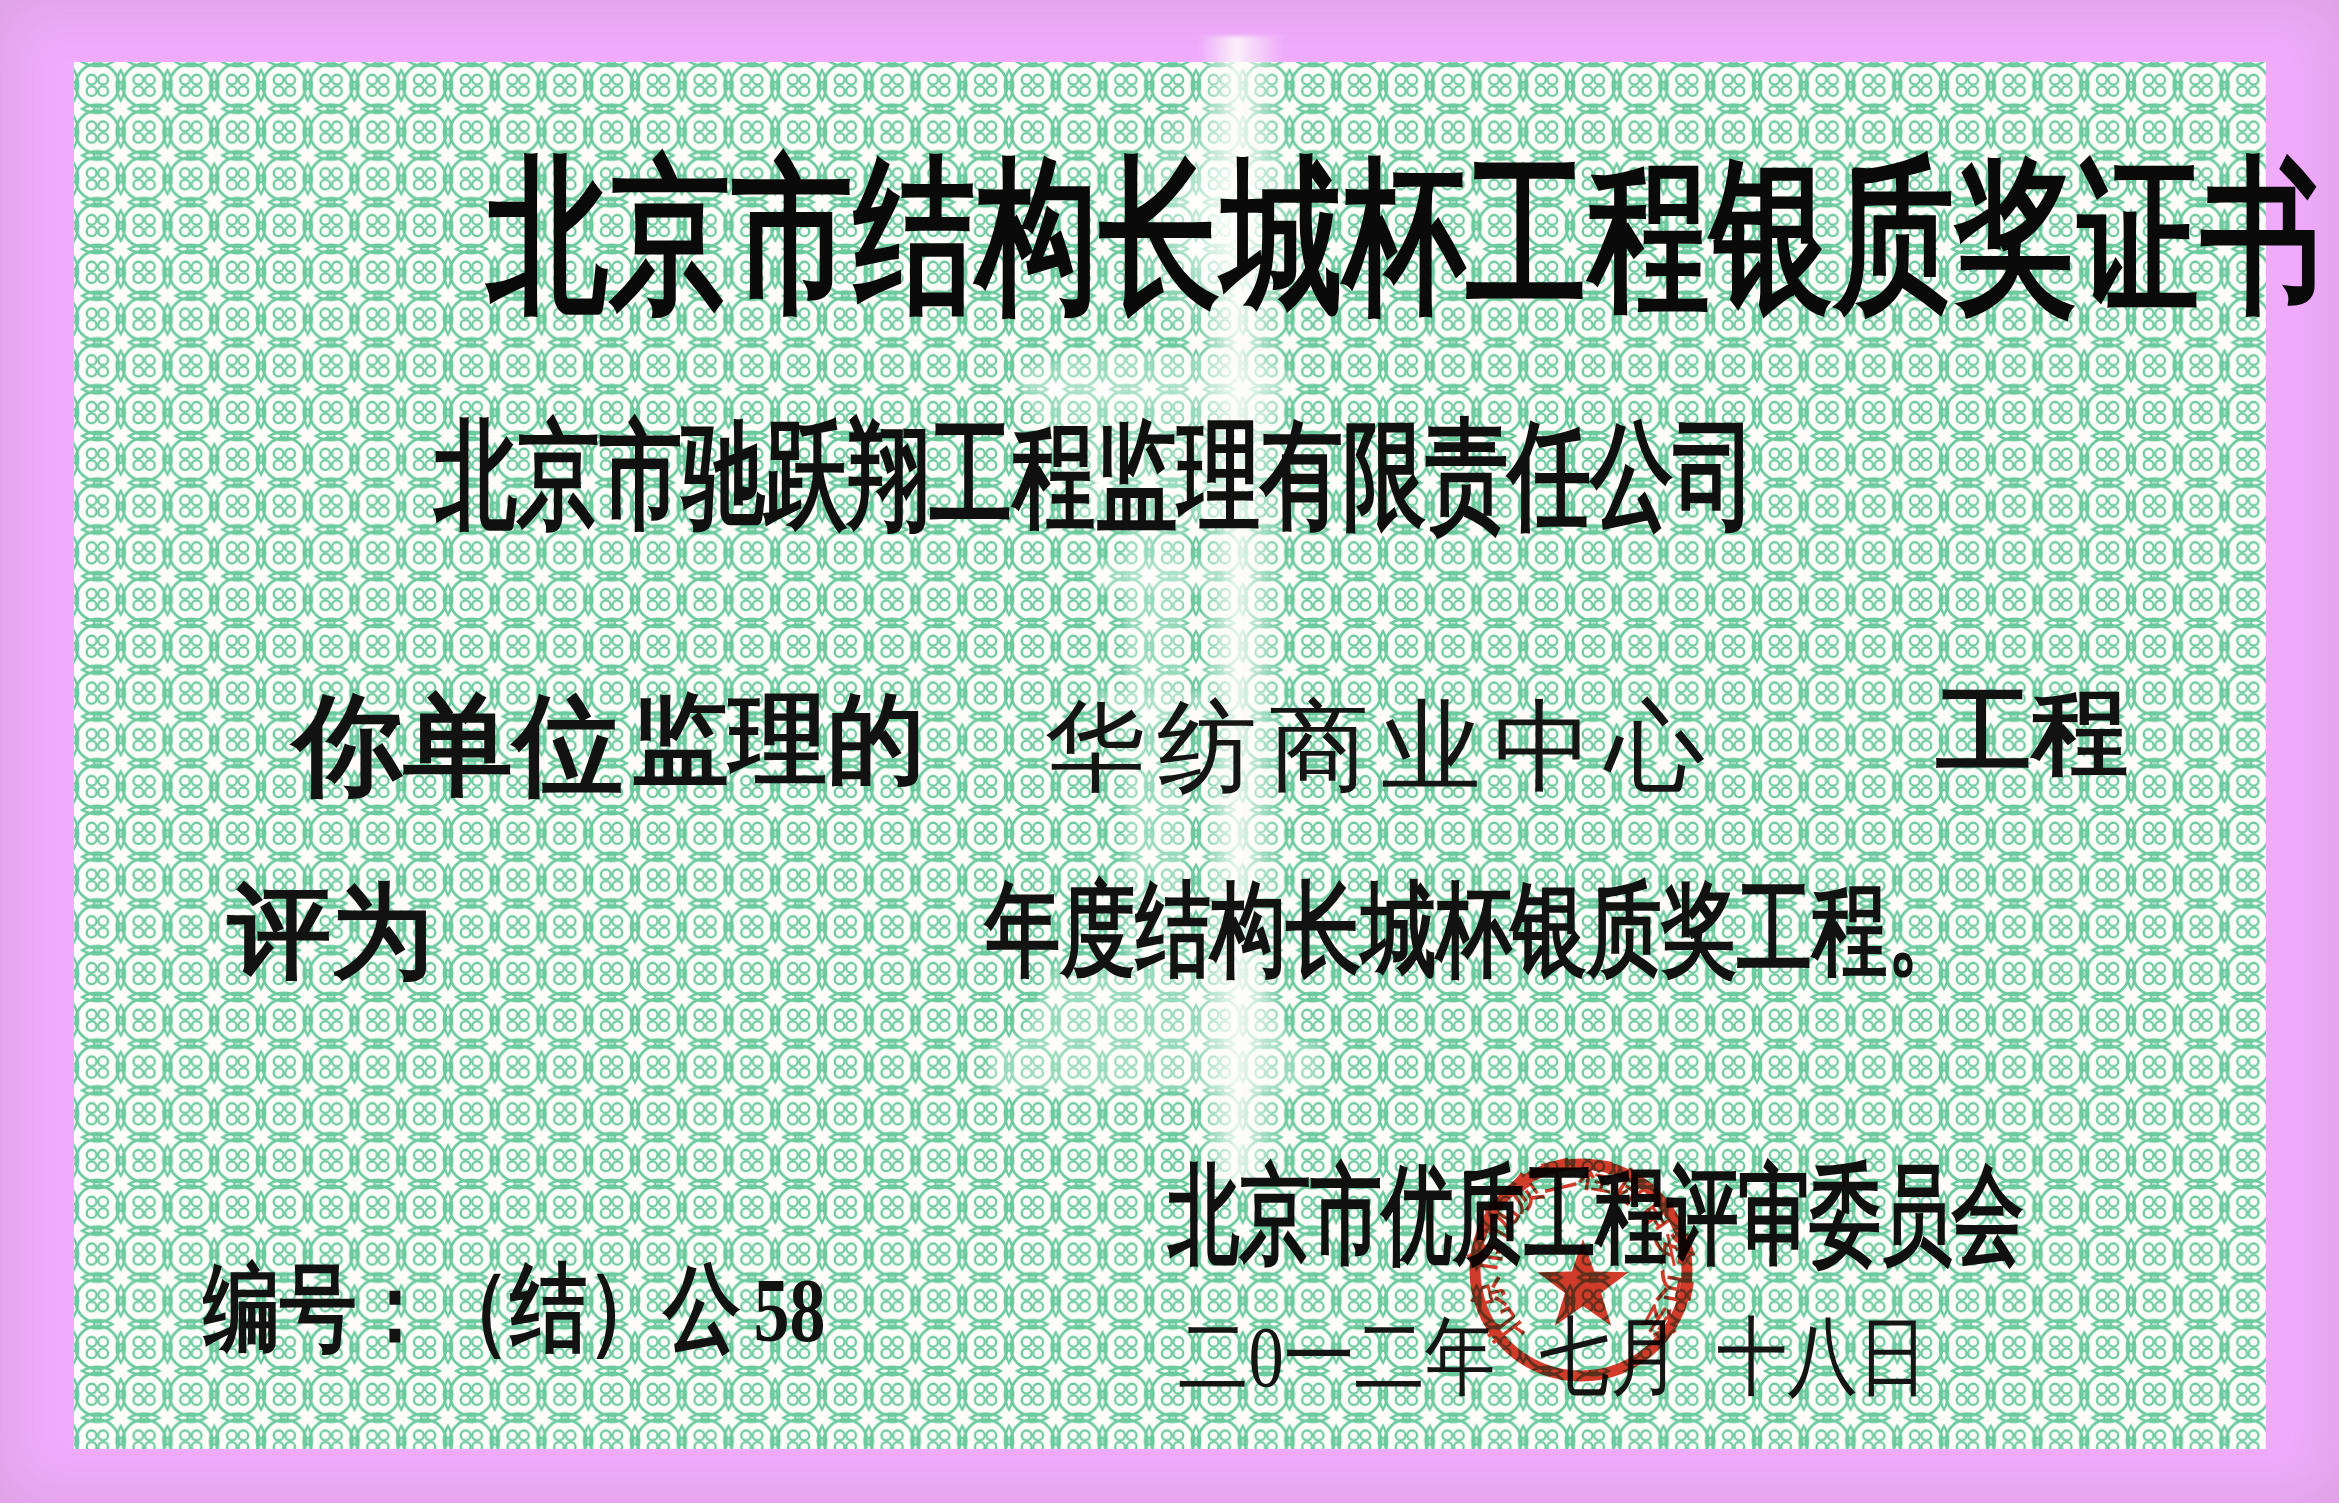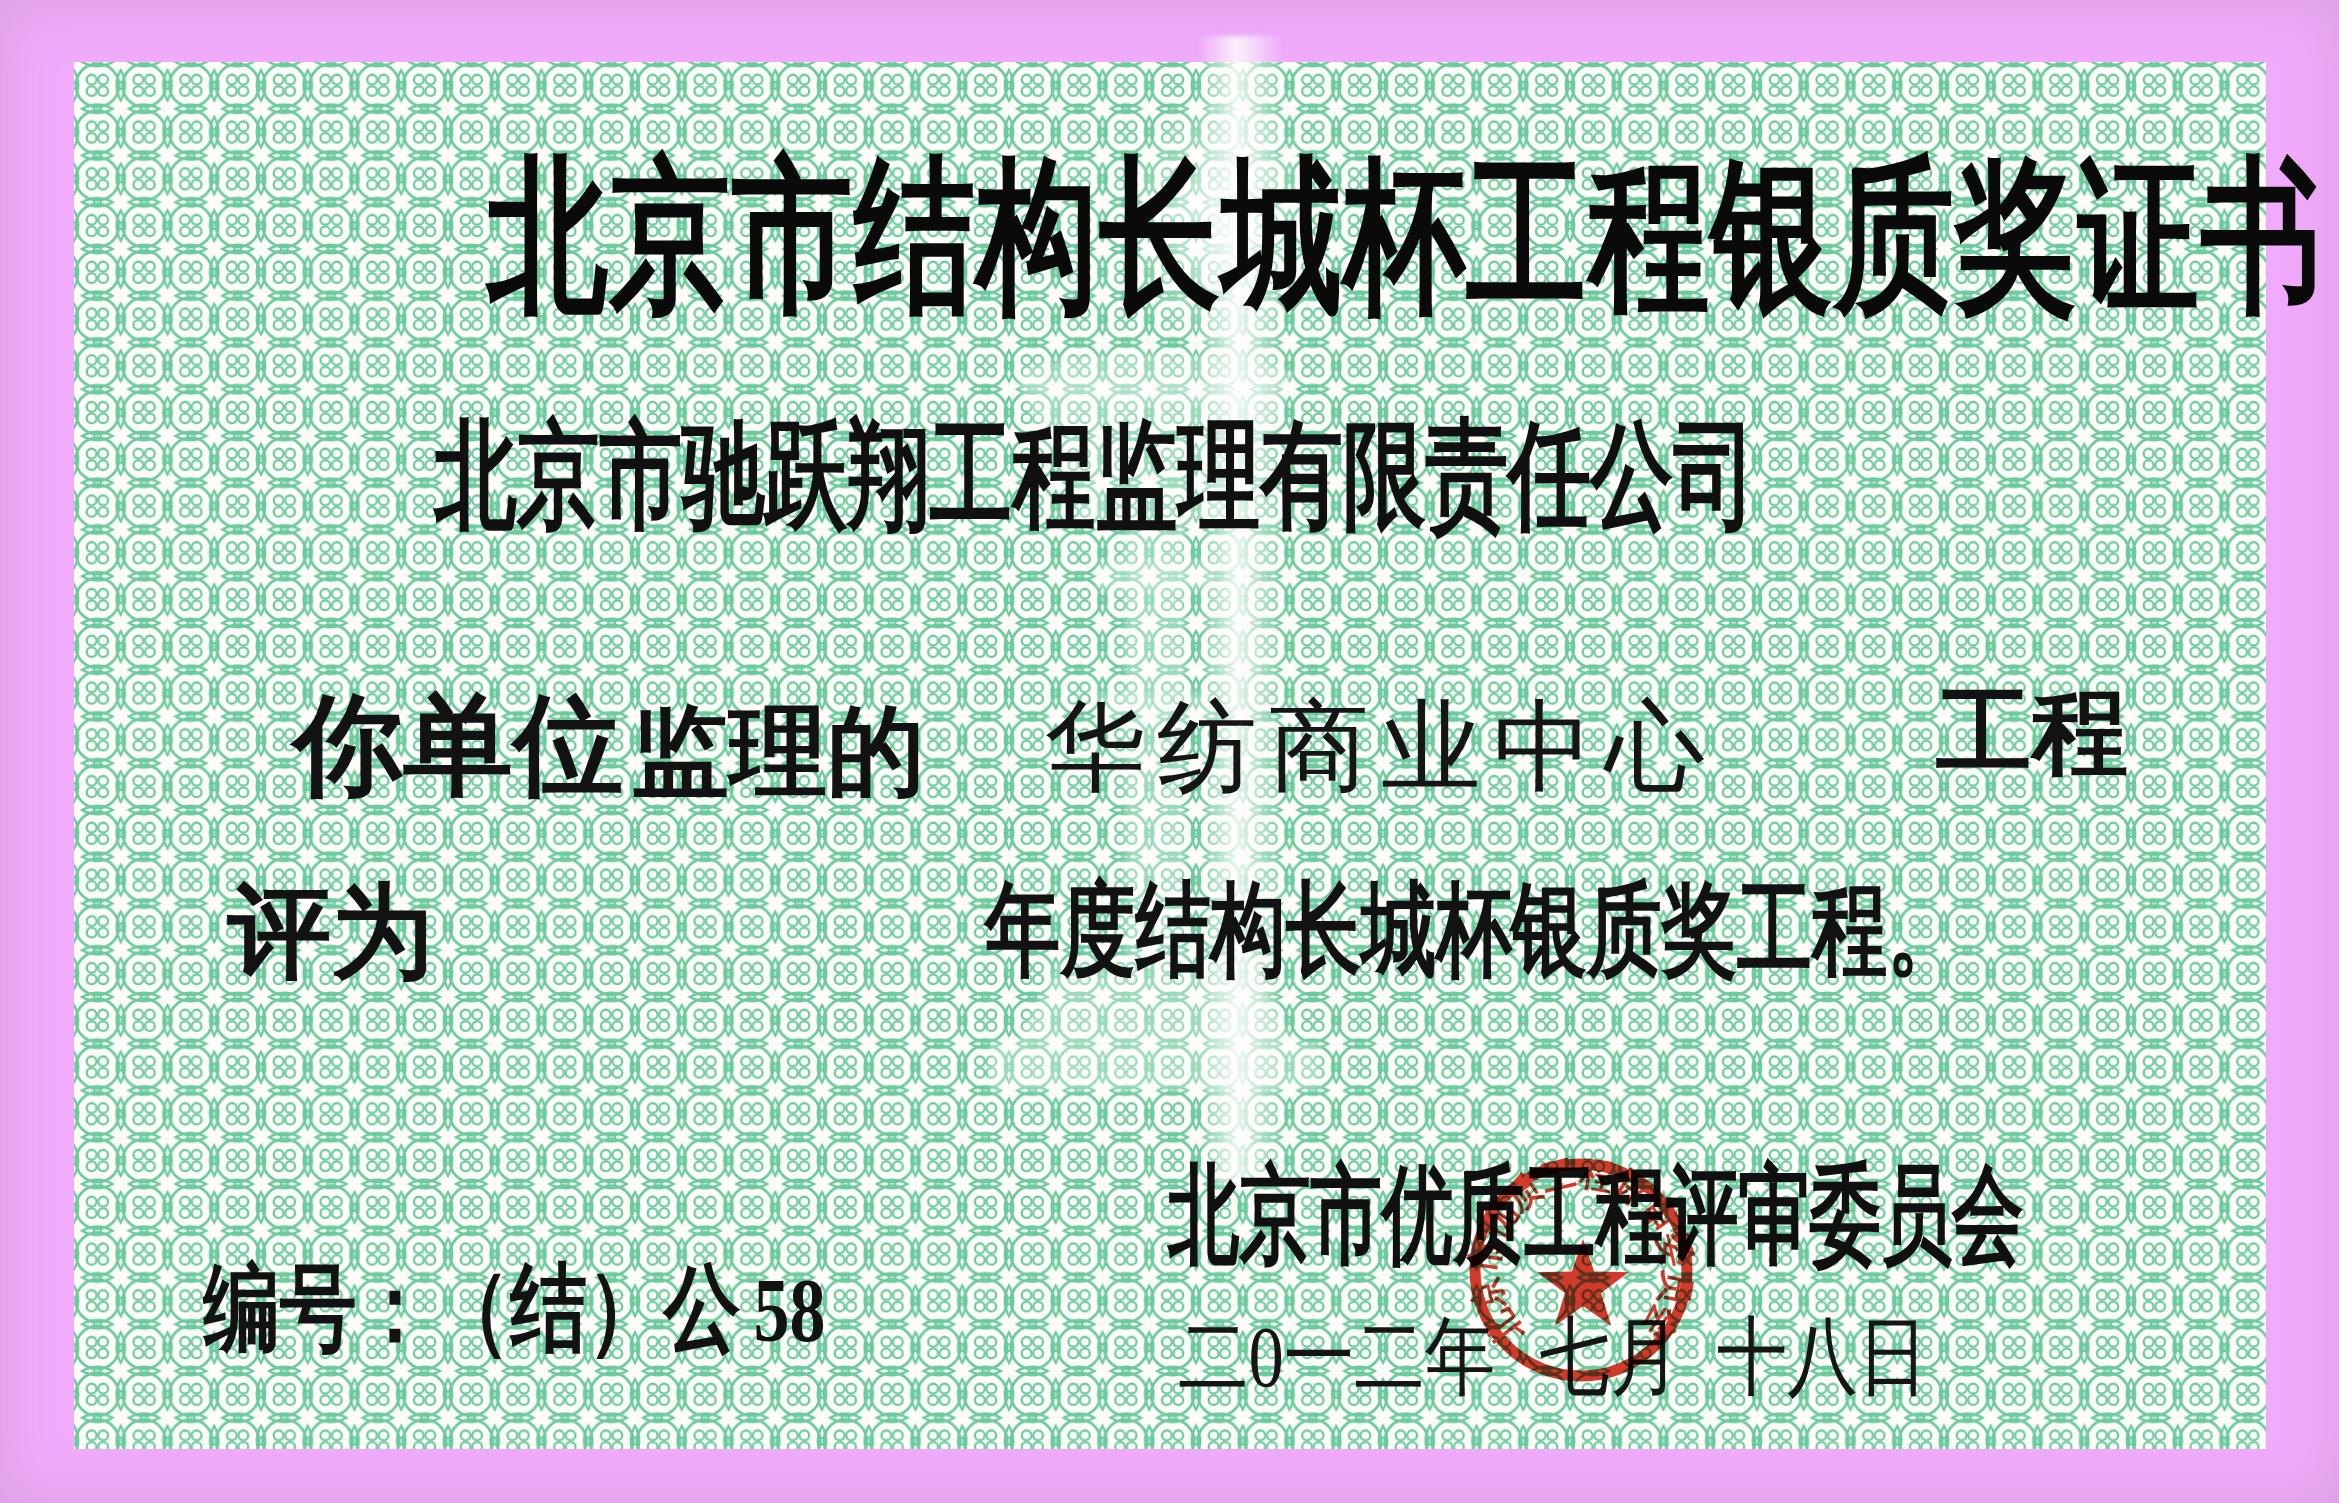--- a/index.html
+++ b/index.html
@@ -28,21 +28,21 @@
   #title{
     left:180px;top:152px;width:2192px;text-align:center;
     font-size:168px;font-weight:900;color:#0a0a0a;
     transform:scaleX(.72);transform-origin:center top;letter-spacing:2px;
   }
   #company{
     left:0px;top:418px;width:2190px;text-align:center;
     font-family:"Liberation Serif", serif;font-weight:700;font-size:118px;color:#101010;
     transform:scaleX(.70);transform-origin:center top;
   }
-  #line1-lead{left:293px;top:690px;display:flex;align-items:flex-end;}
+  #line1-lead{left:293px;top:690px;display:flex;align-items:flex-start;}
   #line1-lead .big{font-size:110px;font-weight:800;}
   #line1-lead .mid{font-size:98px;font-weight:800;margin-left:8px;}
   #project{
     left:1045px;top:698px;font-family:"Liberation Serif", serif;
     font-size:100px;font-weight:500;letter-spacing:12px;color:#151515;
   }
   #line1-suffix{left:1936px;top:684px;font-size:96px;font-weight:800;}
   #line2-lead{left:228px;top:880px;font-size:103px;font-weight:800;}
   #line2-years{
     left:500px;top:884px;font-family:"Liberation Serif", serif;

